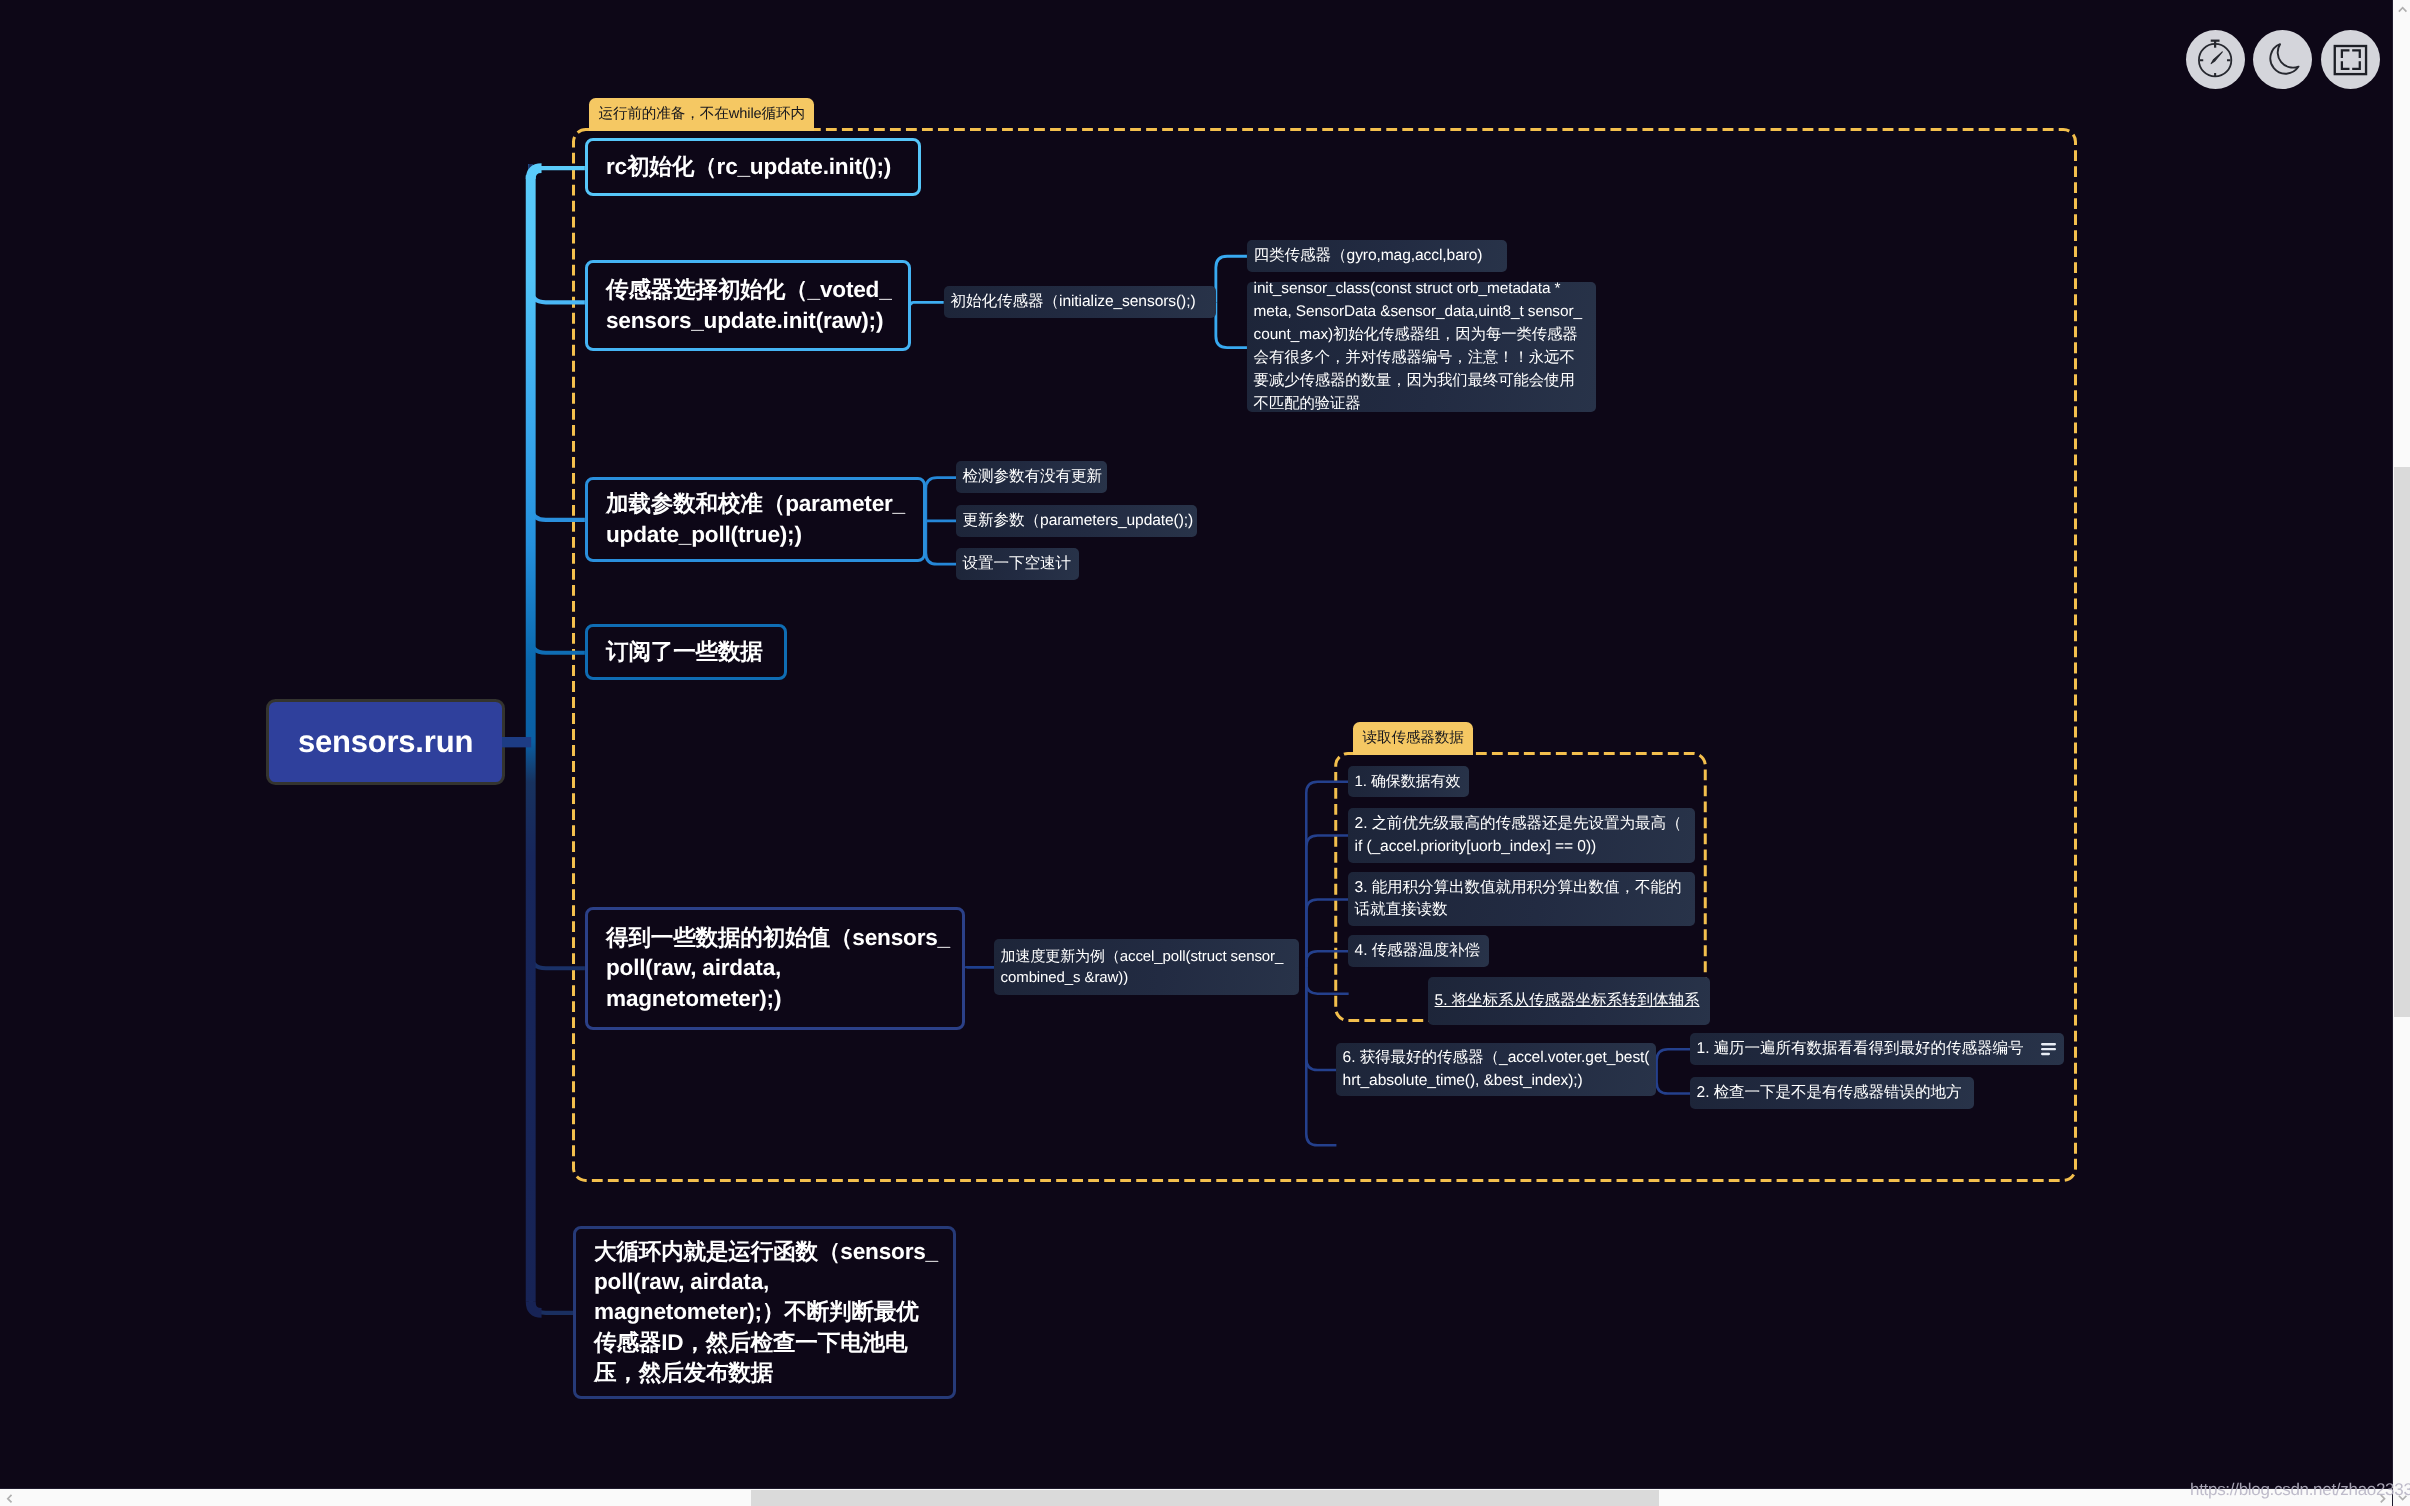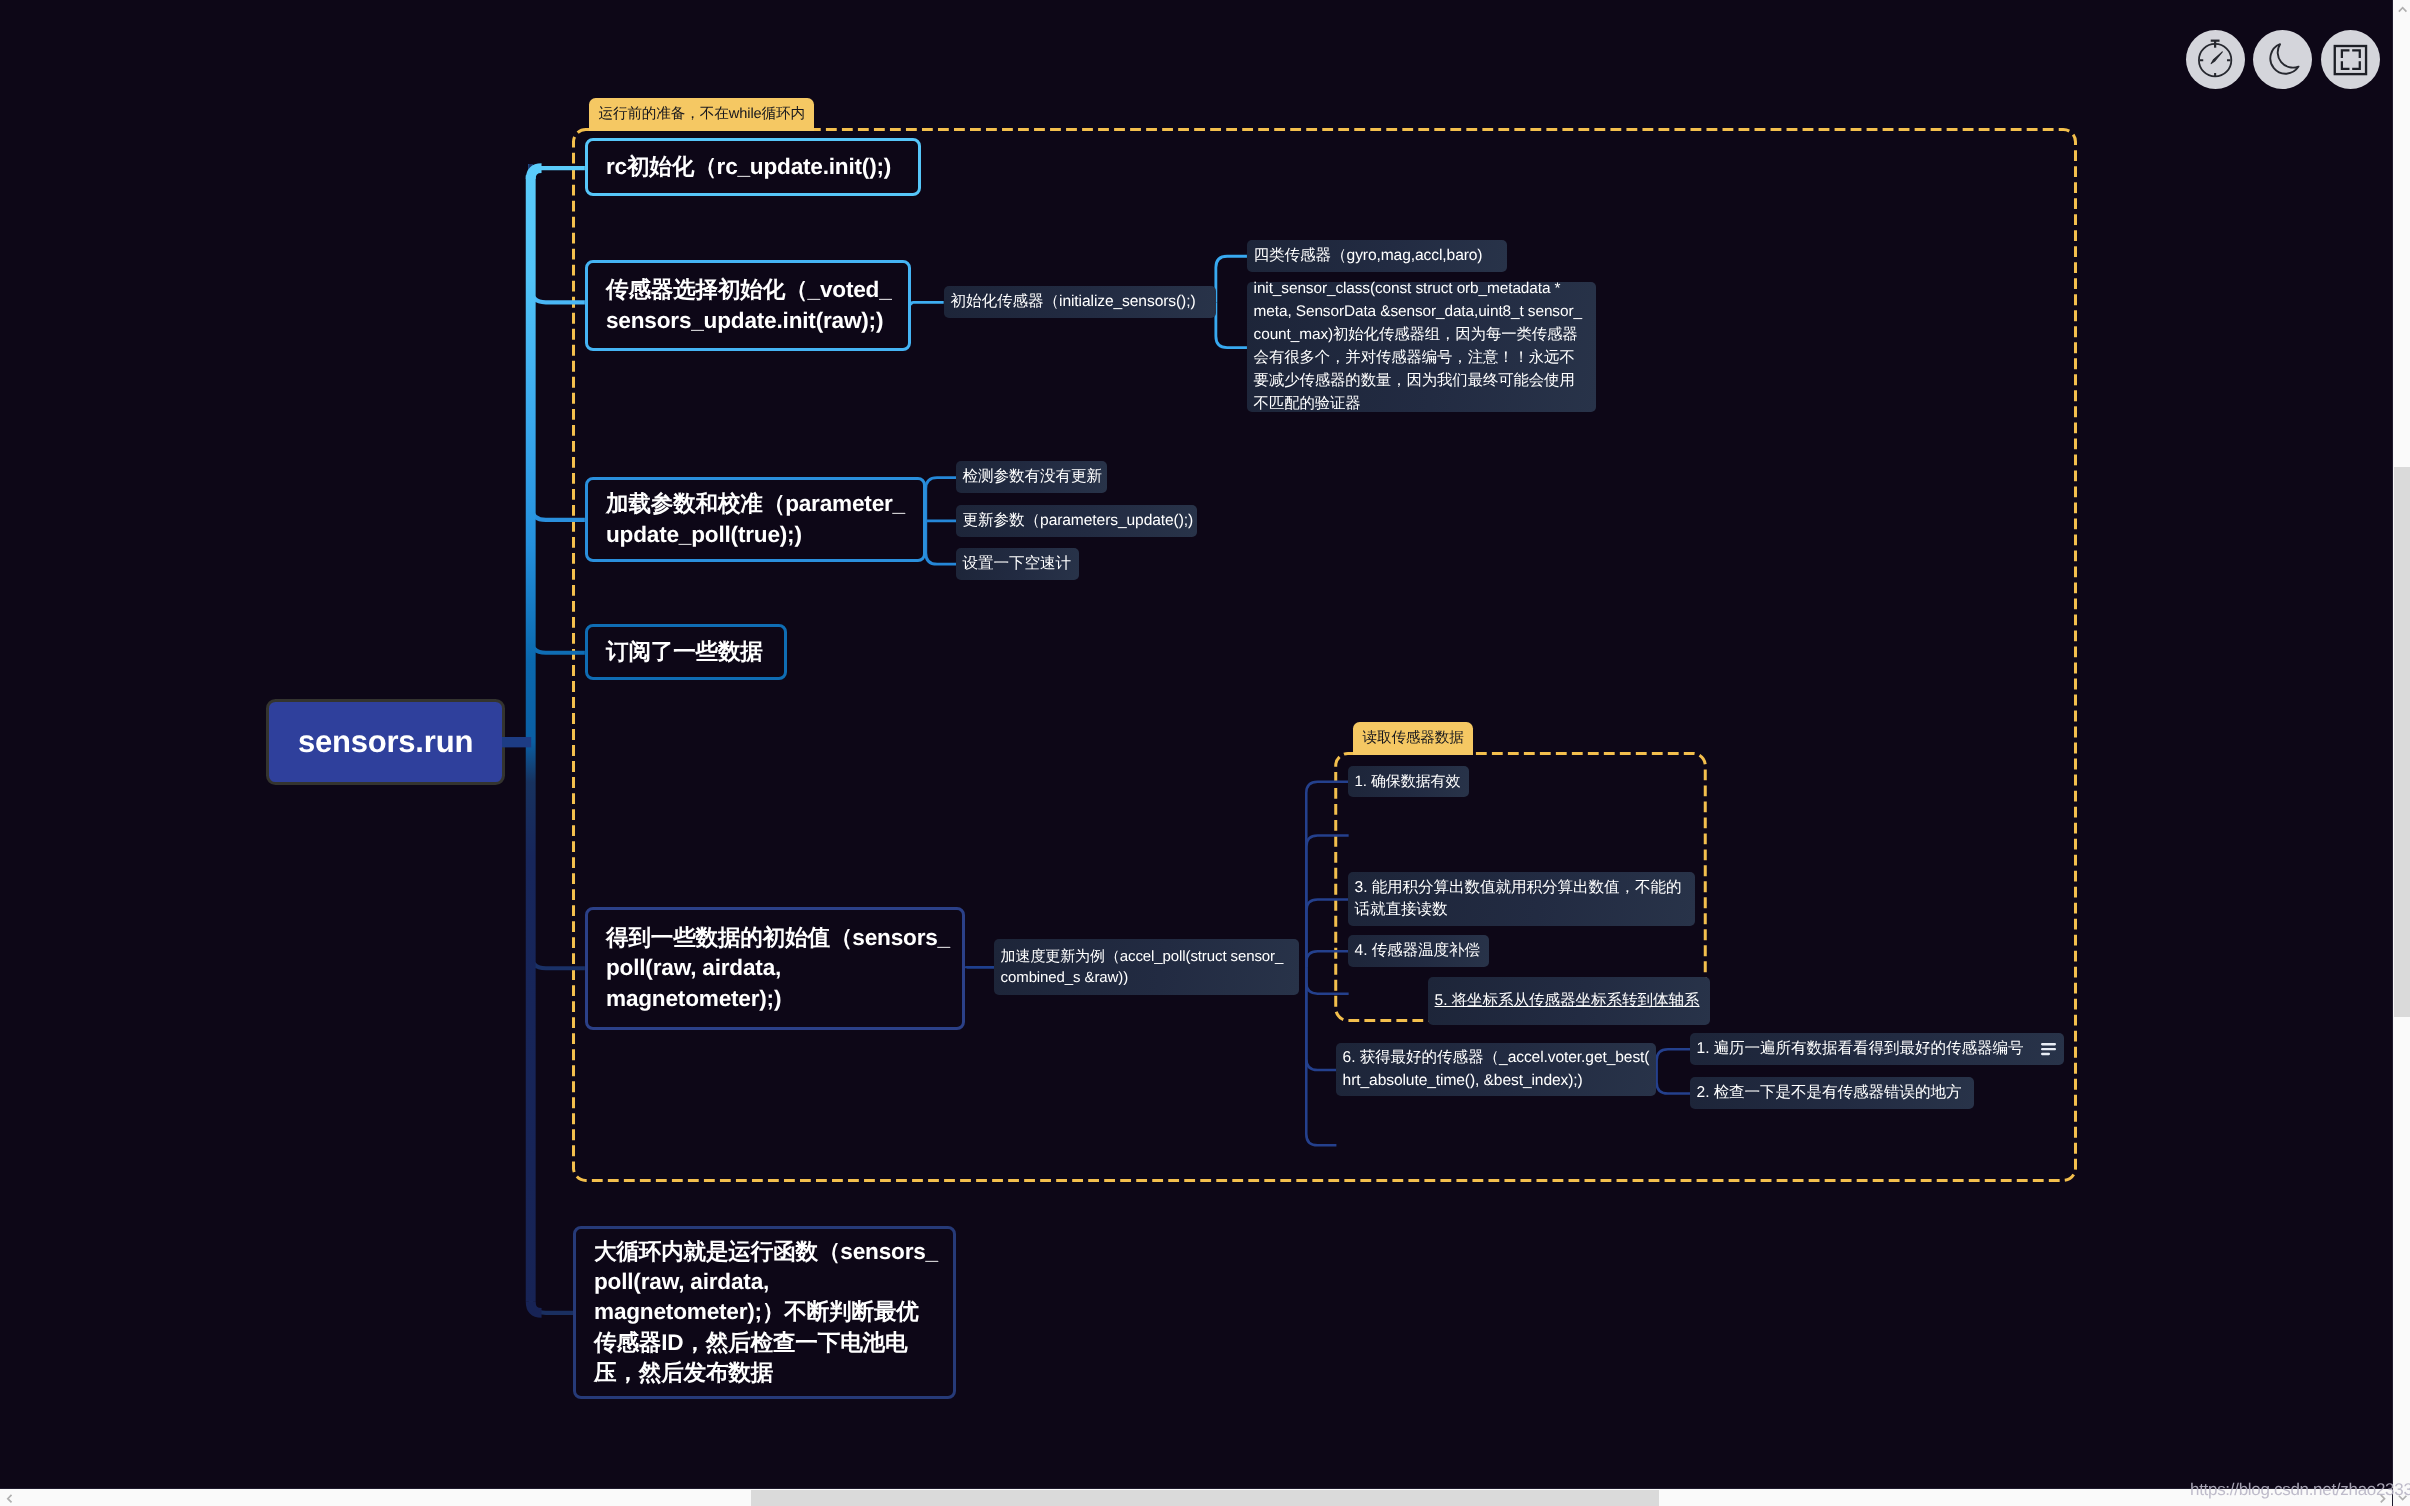--- a/index.html
+++ b/index.html
@@ -158,20 +158,23 @@
     <span>设置一下空速计</span>
   </div>
 
   <div class="node chip" style="left:994px;top:939px;width:305px;height:56px;font-size:15px;">
     <span>加速度更新为例（accel_poll(struct sensor_<br>combined_s &amp;raw))</span>
   </div>
 
   <div class="node chip" style="left:1348px;top:766px;width:121px;height:31px;font-size:15px;">
     <span>1. 确保数据有效</span>
   </div>
+  <div class="node chip" style="left:1348px;top:808px;width:347px;height:55px;">
+    <span>2. 之前优先级最高的传感器还是先设置为最高（<br>if (_accel.priority[uorb_index] == 0))</span>
+  </div>
   <div class="node chip" style="left:1348px;top:872px;width:347px;height:54px;">
     <span>3. 能用积分算出数值就用积分算出数值，不能的<br>话就直接读数</span>
   </div>
   <div class="node chip" style="left:1348px;top:935px;width:141px;height:32px;text-align:right;">
     <span>4. 传感器温度补偿</span>
   </div>
   <div class="node chip" style="left:1428px;top:977px;width:282px;height:48px;text-decoration:underline;">
     <span>5. 将坐标系从传感器坐标系转到体轴系</span>
   </div>
 

